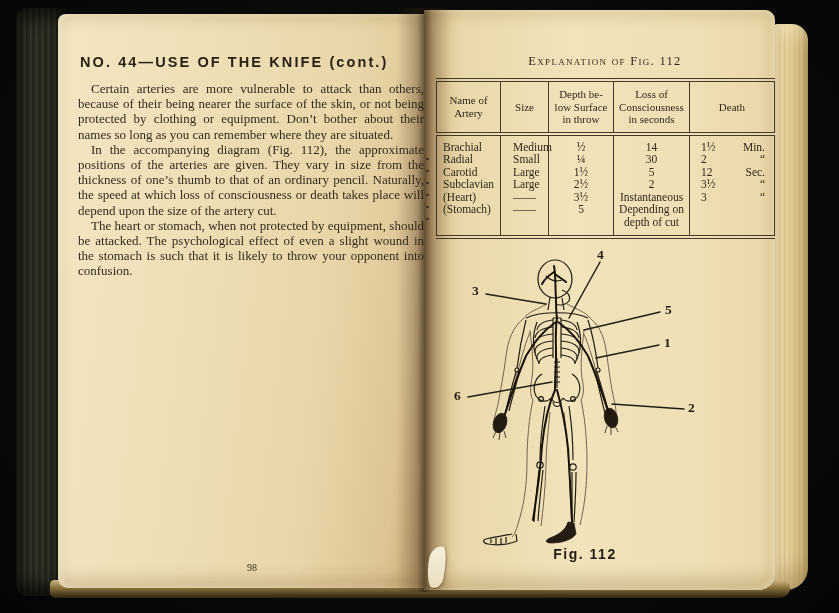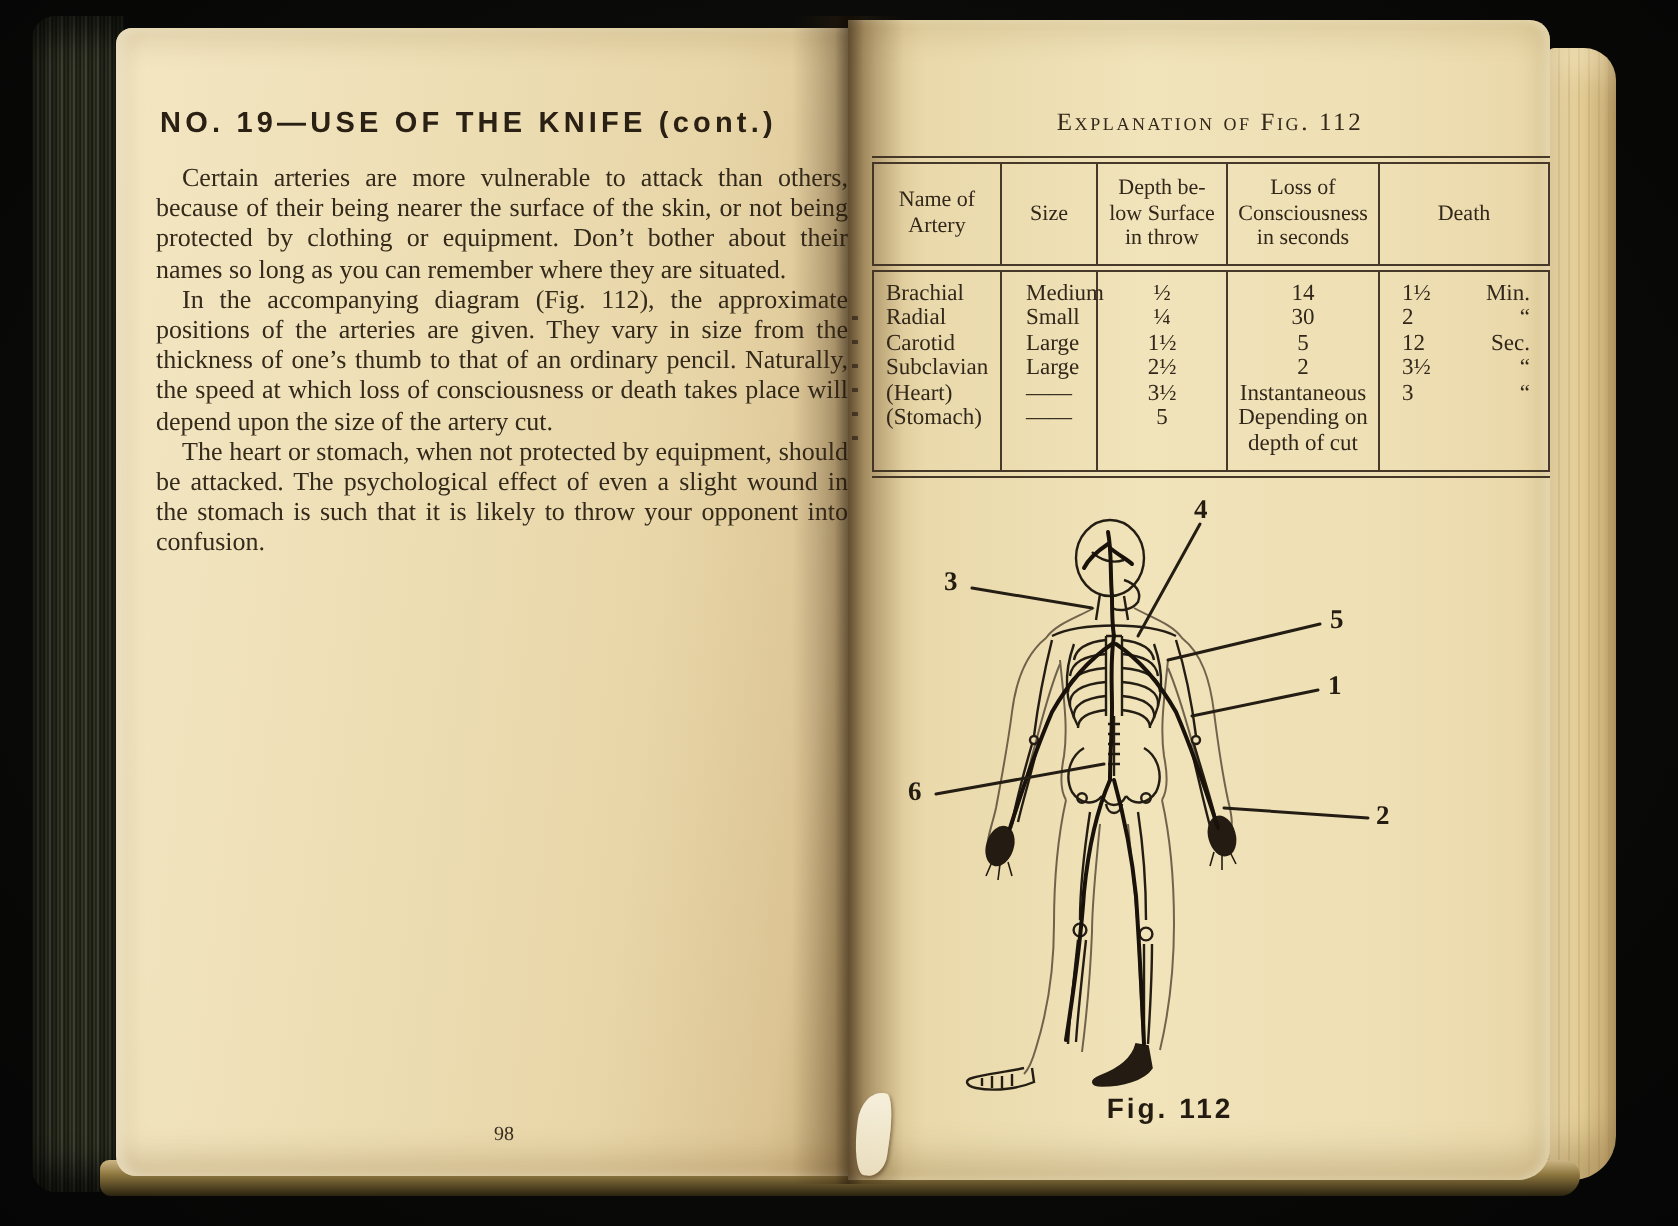--- a/index.html
+++ b/index.html
@@ -118,21 +118,21 @@
 </head>
 <body>
 
 <div class="stage">
 
   <div class="left-stack"></div>
   <div class="right-stack"></div>
   <div class="under-pages"></div>
 
   <div class="page page-left">
-    <div class="heading">NO. 19—USE OF THE KNIFE (cont.)</div>
+    <div class="heading">NO. 44—USE OF THE KNIFE (cont.)</div>
     <div class="body-text">
       <p>Certain arteries are more vulnerable to attack than others, because of their being nearer the surface of the skin, or not being protected by clothing or equipment. Don’t bother about their names so long as you can remember where they are situated.</p>
       <p>In the accompanying diagram (Fig. 112), the approximate positions of the arteries are given. They vary in size from the thickness of one’s thumb to that of an ordinary pencil. Naturally, the speed at which loss of consciousness or death takes place will depend upon the size of the artery cut.</p>
       <p>The heart or stomach, when not protected by equipment, should be attacked. The psychological effect of even a slight wound in the stomach is such that it is likely to throw your opponent into confusion.</p>
     </div>
     <div class="page-number">98</div>
   </div>
 
   <div class="page page-right">
     <div class="fig-title">Explanation of Fig. 112</div>

